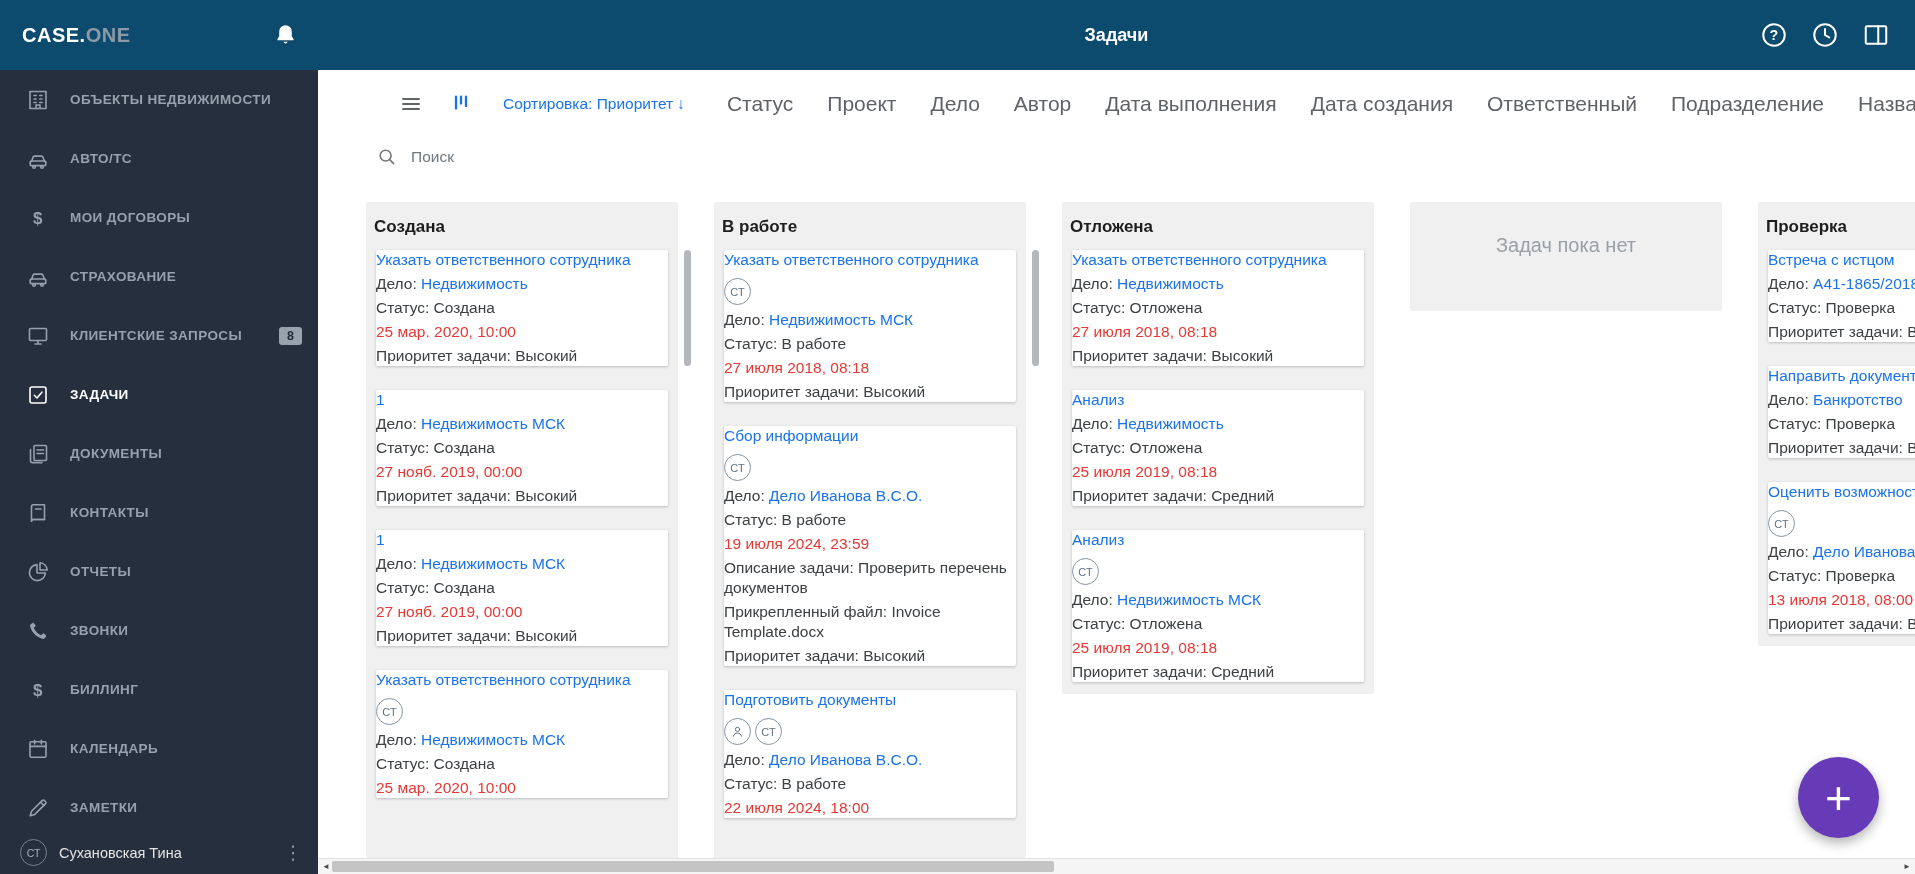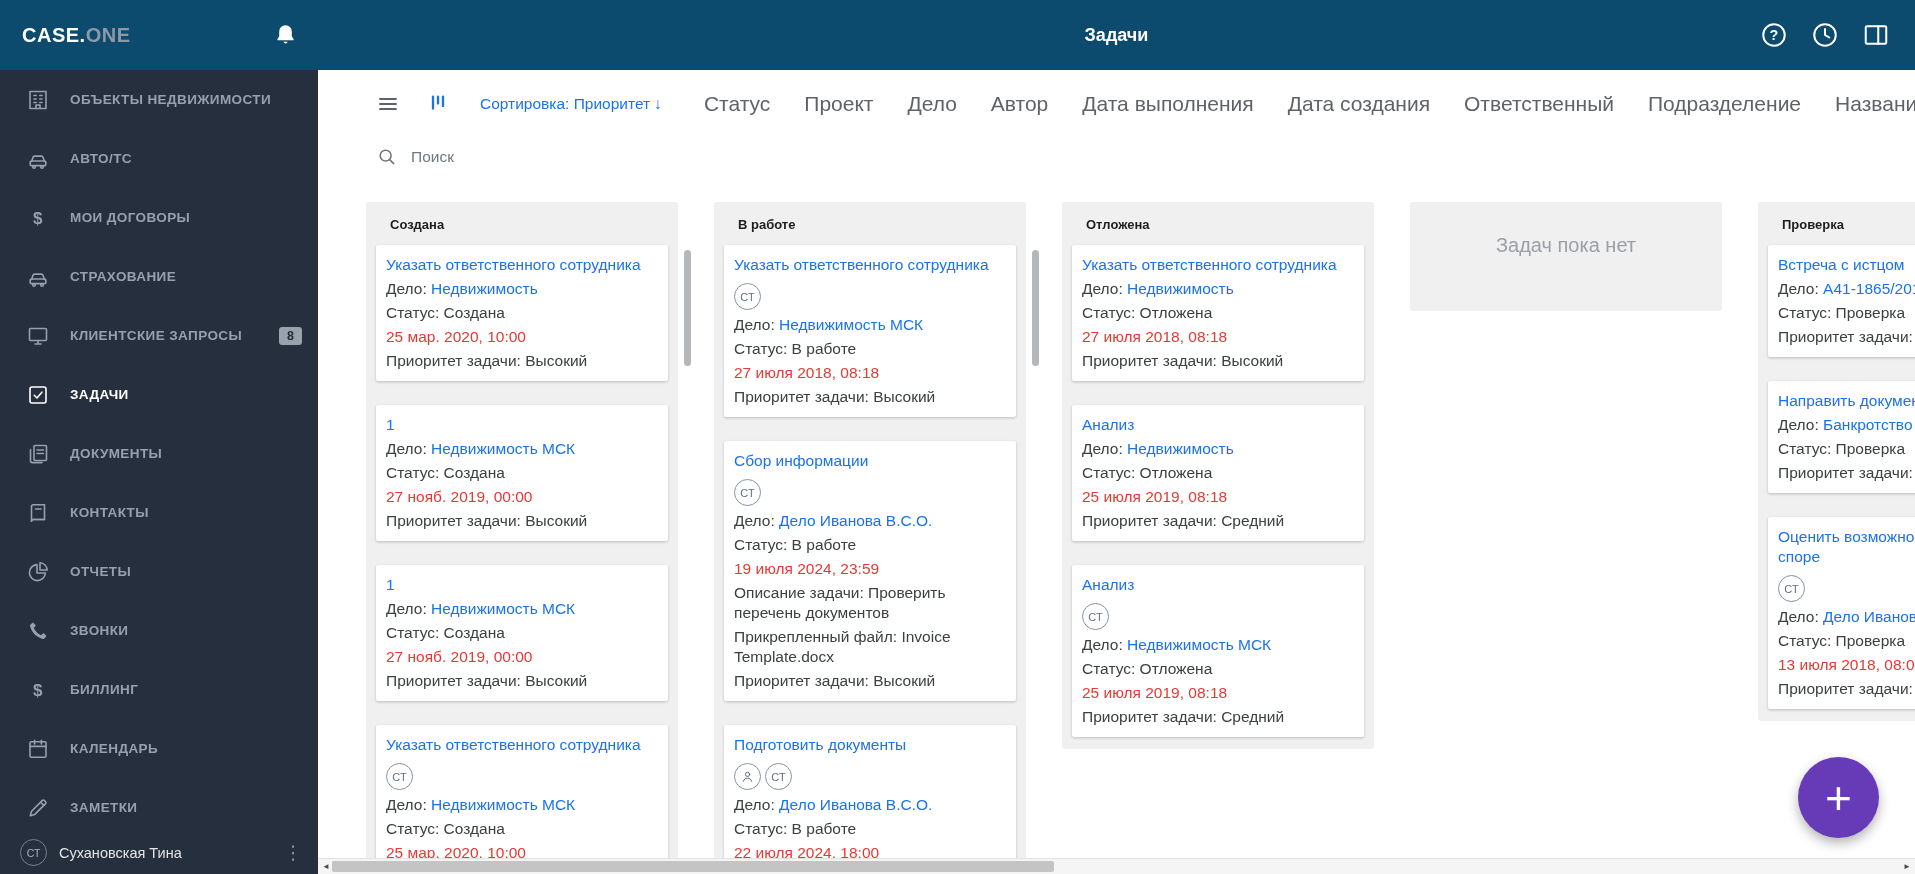--- a/index.html
+++ b/index.html
@@ -24,42 +24,42 @@
   .nav-item .icon{width:24px;height:24px;margin-right:20px;flex:none;}
   .nav-item.active{color:#ffffff;}
   .nav-badge{margin-left:auto;background:#97a2ad;color:#222c38;font-size:12.5px;font-weight:bold;padding:2px 8px;border-radius:3px;letter-spacing:0;}
   .user-row{margin-top:auto;display:flex;align-items:center;height:42px;padding:0 12px 6px 20px;cursor:pointer;}
   .avatar{width:27px;height:27px;border-radius:50%;border:1px solid #77828e;color:#a7b0ba;font-size:10.5px;display:flex;align-items:center;justify-content:center;margin-right:12px;flex:none;}
   .user-name{color:#e5e5e5;font-size:14.5px;}
   .kebab-gray{margin-left:auto;color:#8b95a1;font-size:19px;width:26px;text-align:center;cursor:pointer;line-height:1;}
 
   
   .main{position:absolute;left:318px;top:70px;right:0;bottom:0;background:#fff;overflow:hidden;}
-  .t-row1{display:flex;align-items:center;padding:22px 58px 0 58px;}
+  .t-row1{display:flex;align-items:center;padding:22px 58px 0 81px;}
   .tool-icon{width:24px;height:24px;flex:none;}
   .gray{color:#5f6368;}
   .blue{color:#1a73e8;}
   #hamburger{margin-right:28px;cursor:pointer;}
   #kanbanIcon{width:20px;height:22px;margin-right:32px;cursor:pointer;}
   .sort{color:#1a73e8;font-size:15.5px;display:flex;align-items:center;gap:4px;margin-right:42px;cursor:pointer;white-space:nowrap;}
   .chips{display:flex;gap:34px;font-size:21px;color:#5f6368;white-space:nowrap;}
   .chip{cursor:pointer;}
   .kebab-blue{margin-left:auto;color:#1a73e8;font-size:21px;font-weight:bold;cursor:pointer;line-height:1;}
   .t-row2{display:flex;align-items:center;padding:30px 58px 0 58px;gap:14px;}
   .search-ic{width:21px;height:21px;color:#757575;}
   .search-input{border:none;outline:none;font-size:15.5px;color:#8b5cf6;width:460px;font-family:inherit;background:transparent;}
   .search-input::placeholder{color:#6f7780;opacity:1;}
 
   
   .board{position:absolute;left:0;right:0;top:132px;bottom:16px;padding-left:48px;display:flex;align-items:flex-start;gap:36px;overflow:hidden;}
   .column{width:312px;flex:none;background:#f0f0f1;border-radius:3px;position:relative;}
   .column.tall{height:880px;}
-  .column-head{padding:15px 24px 11px;font-size:13px;font-weight:bold;color:#1e1e1e;}
+  .column-head{padding:15px 8px 11px;font-size:17px;font-weight:bold;color:#1e1e1e;}
   .cards{padding:2px 10px 12px;display:flex;flex-direction:column;gap:24px;}
-  .card{background:#fff;border-radius:2px;box-shadow:0 1px 3px rgba(0,0,0,.22);padding:10px;font-size:15.5px;line-height:20px;color:#3c4043;cursor:pointer;}
+  .card{background:#fff;border-radius:2px;box-shadow:0 1px 3px rgba(0,0,0,.22);padding:0;font-size:15.5px;line-height:20px;color:#3c4043;cursor:pointer;}
   .card-title{color:#1a73e8;}
   .badges{display:flex;gap:4px;margin:8px 0 5px;}
   .badge-circle{width:27px;height:27px;border-radius:50%;border:1px solid #8494a3;color:#5f7183;font-size:11px;display:flex;align-items:center;justify-content:center;background:#fff;flex:none;}
   .badge-circle svg{width:15px;height:15px;}
   .row{margin-top:4px;}
   .date{color:#e53935;}
   .case-link{color:#1a73e8;text-decoration:none;cursor:pointer;}
   .empty{padding:30px 10px 42px;text-align:center;color:#9aa0a6;font-size:20px;}
   .vthumb{position:absolute;right:-13px;top:48px;width:7px;height:116px;background:#b5b8bb;border-radius:4px;cursor:pointer;}
 

